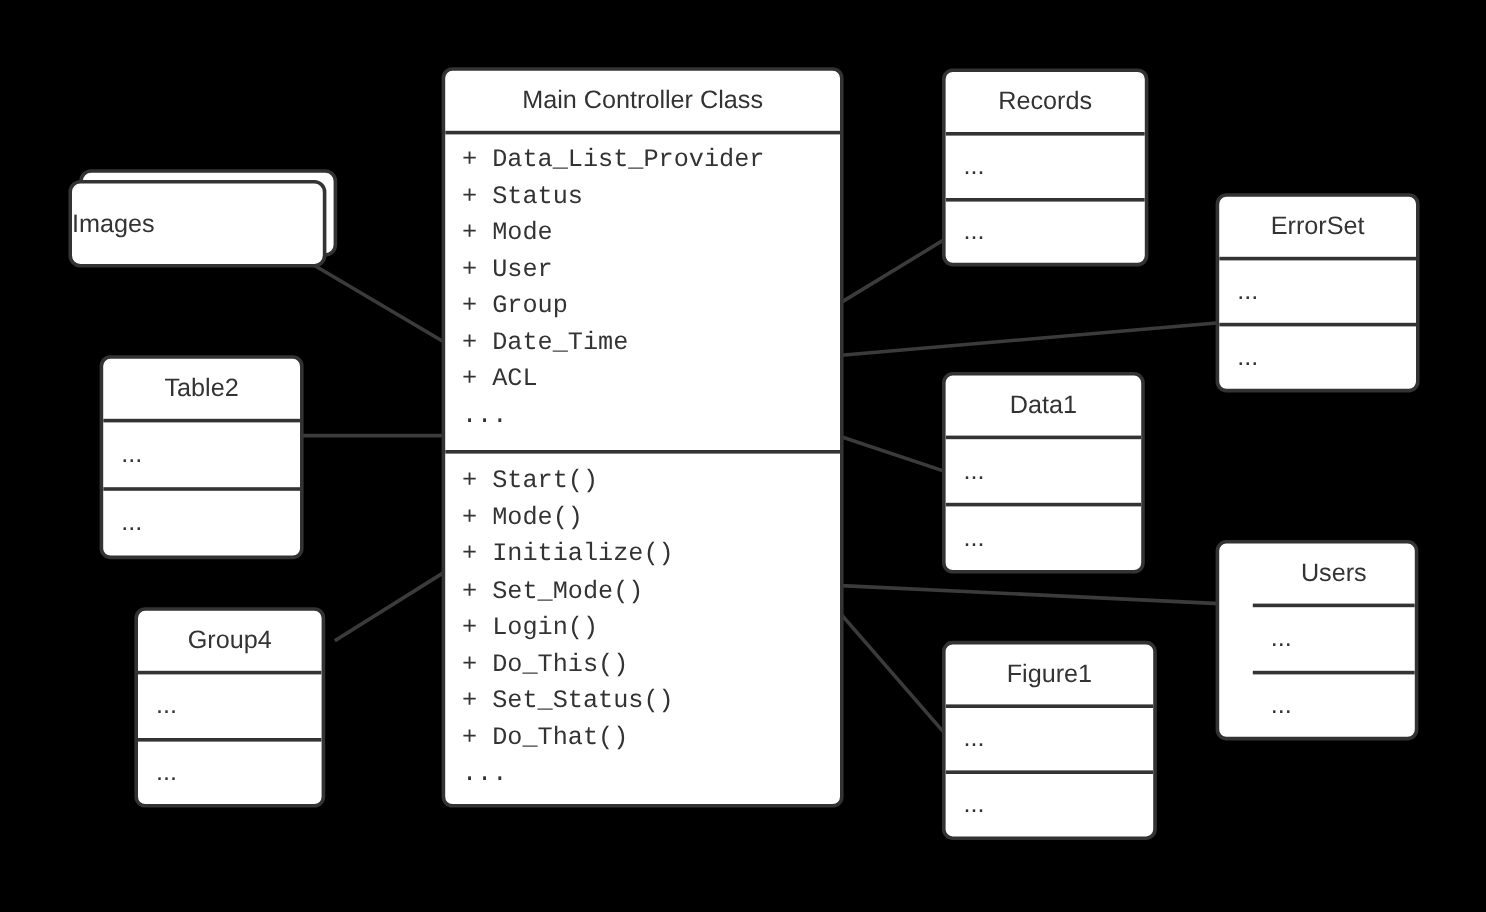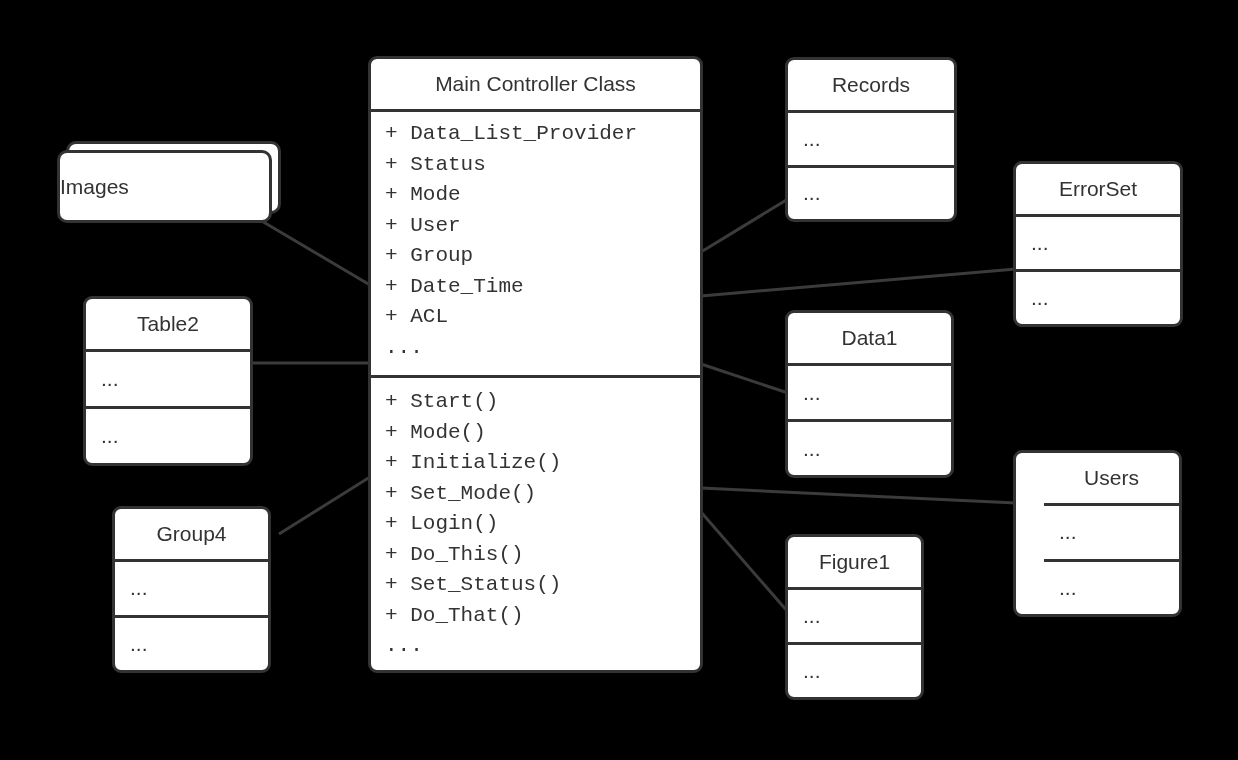--- a/index.html
+++ b/index.html
@@ -156,19 +156,19 @@
     <div class="uml-row">...</div>
     <div class="uml-row">...</div>
   </div>
 
   <div class="uml-box" style="left:1013px; top:450px; width:169px; height:167px;padding-left:28px;">
     <div class="uml-title">Users</div>
     <div class="uml-row">...</div>
     <div class="uml-row">...</div>
   </div>
 
-  <div class="uml-box" style="left:785px; top:534px; width:139px; height:166px;">
+  <div class="uml-box" style="left:785px; top:534px; width:179px; height:166px;">
     <div class="uml-title">Figure1</div>
     <div class="uml-row">...</div>
     <div class="uml-row">...</div>
   </div>
 
 </div>
 
 </body></html>

